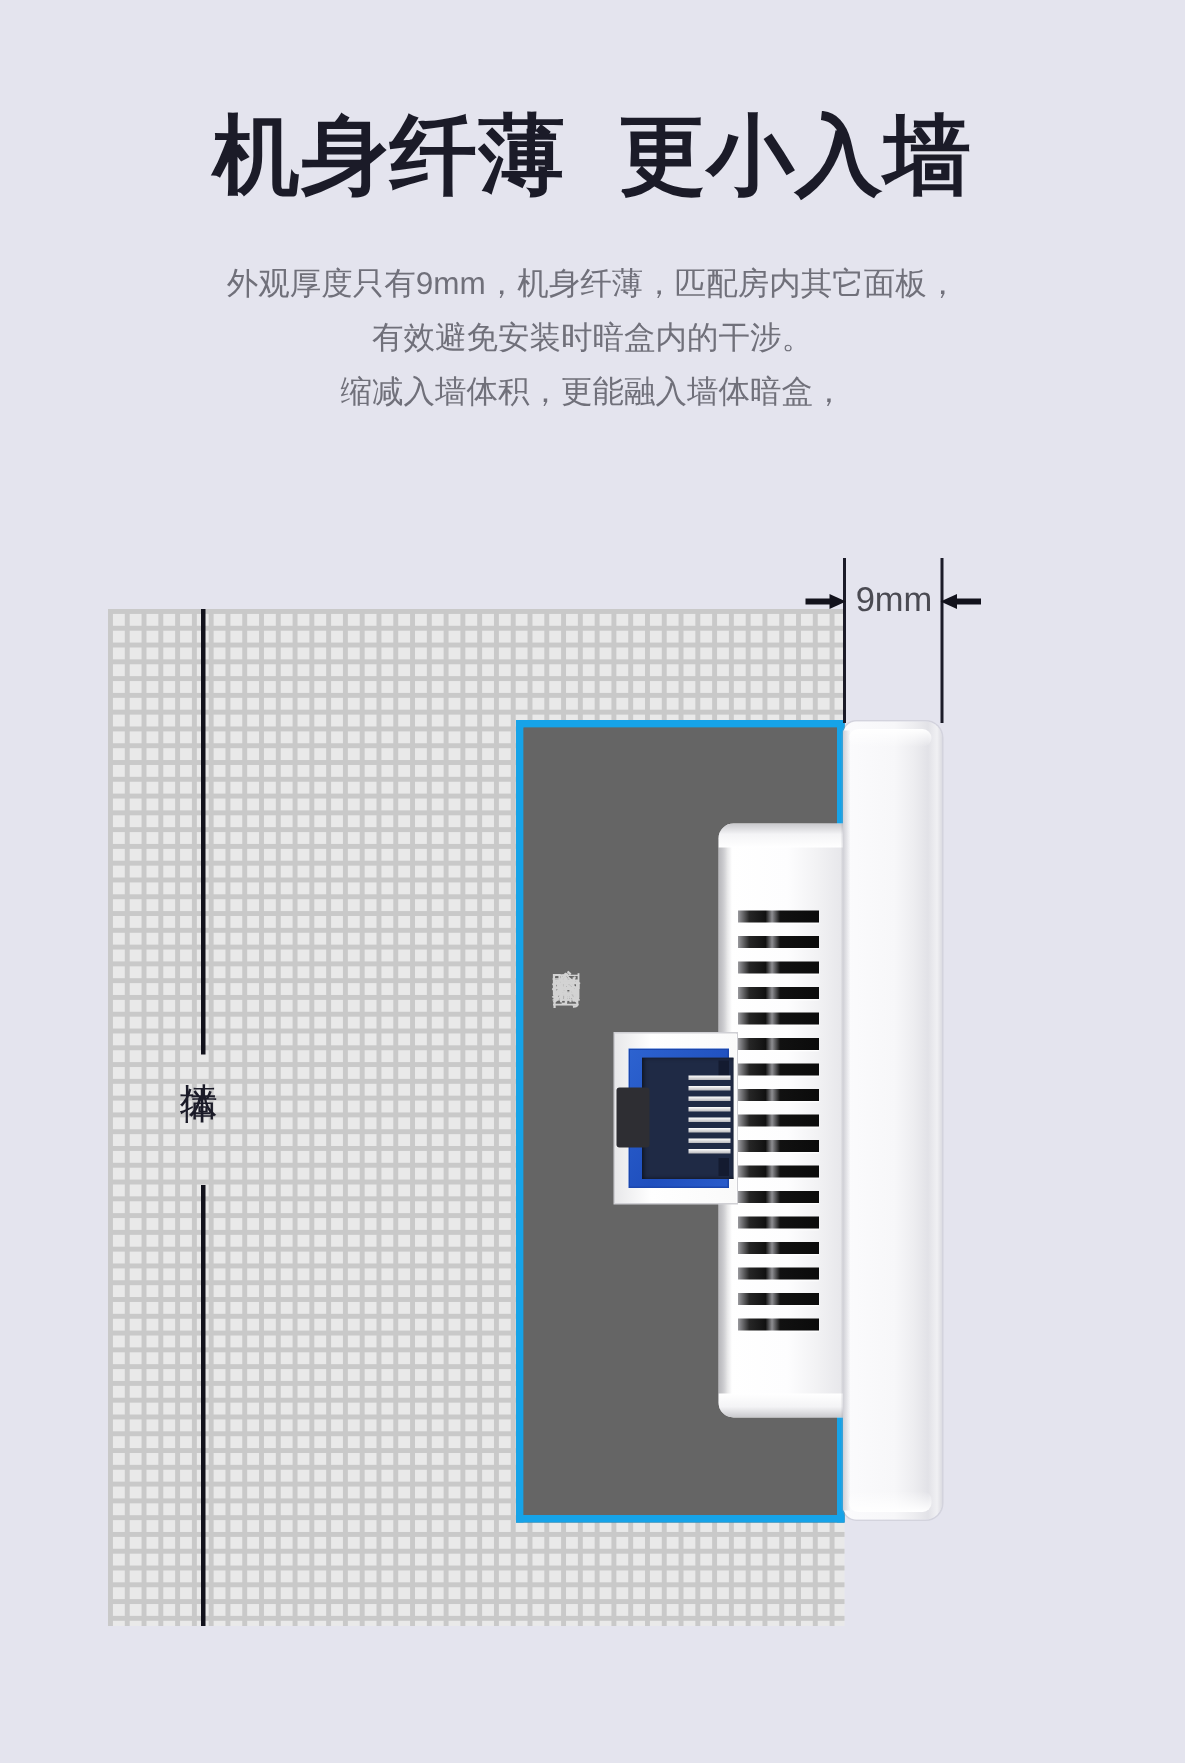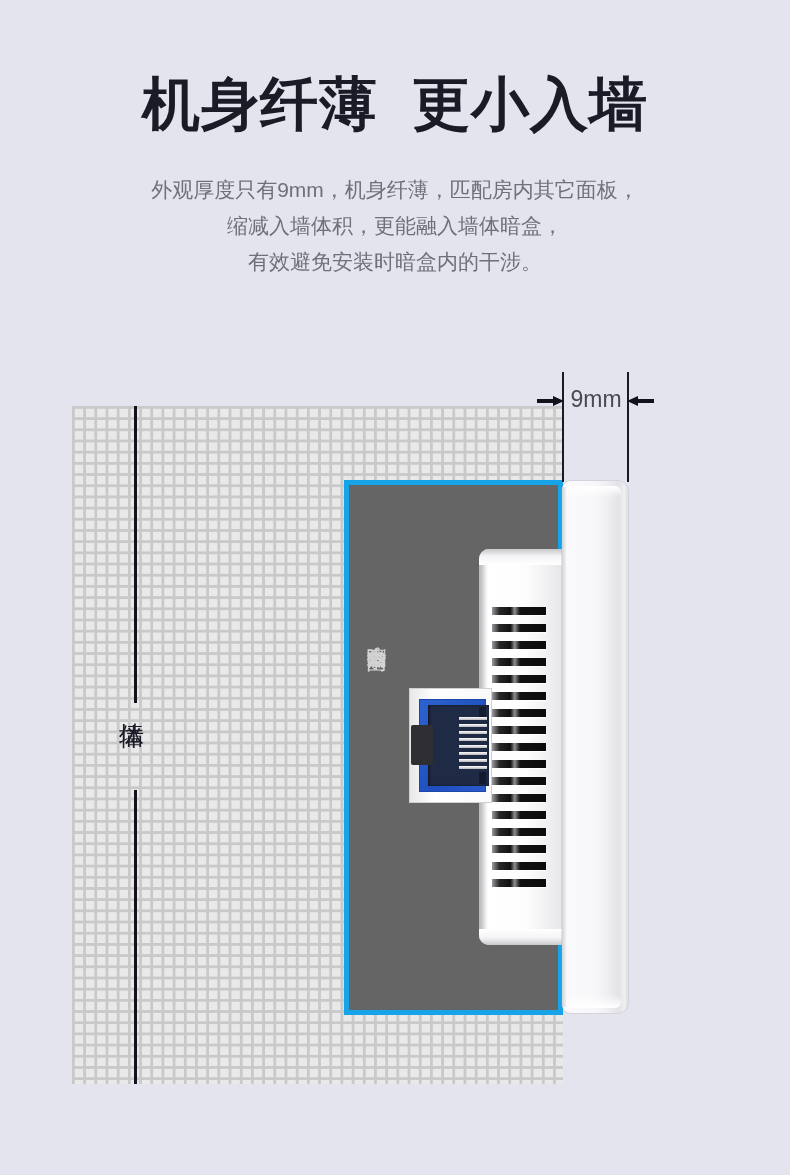--- a/index.html
+++ b/index.html
@@ -297,22 +297,22 @@
 </style>
 </head>
 <body>
 
 <div class="page">
 
   <div class="headline">机身纤薄  更小入墙</div>
 
   <div class="subcopy">
     <span class="ln">外观厚度只有9mm，机身纤薄，匹配房内其它面板，</span>
+    <span class="ln">有效避免安装时暗盒内的干涉。</span>
     <span class="ln">缩减入墙体积，更能融入墙体暗盒，</span>
-    <span class="ln">有效避免安装时暗盒内的干涉。</span>
   </div>
 
   <div class="wall"></div>
   <div class="wall-line top"></div>
   <div class="wall-line bot"></div>
   <div class="wall-label">墙体</div>
 
   <div class="backbox">
     <div class="backbox-inner"></div>
   </div>

